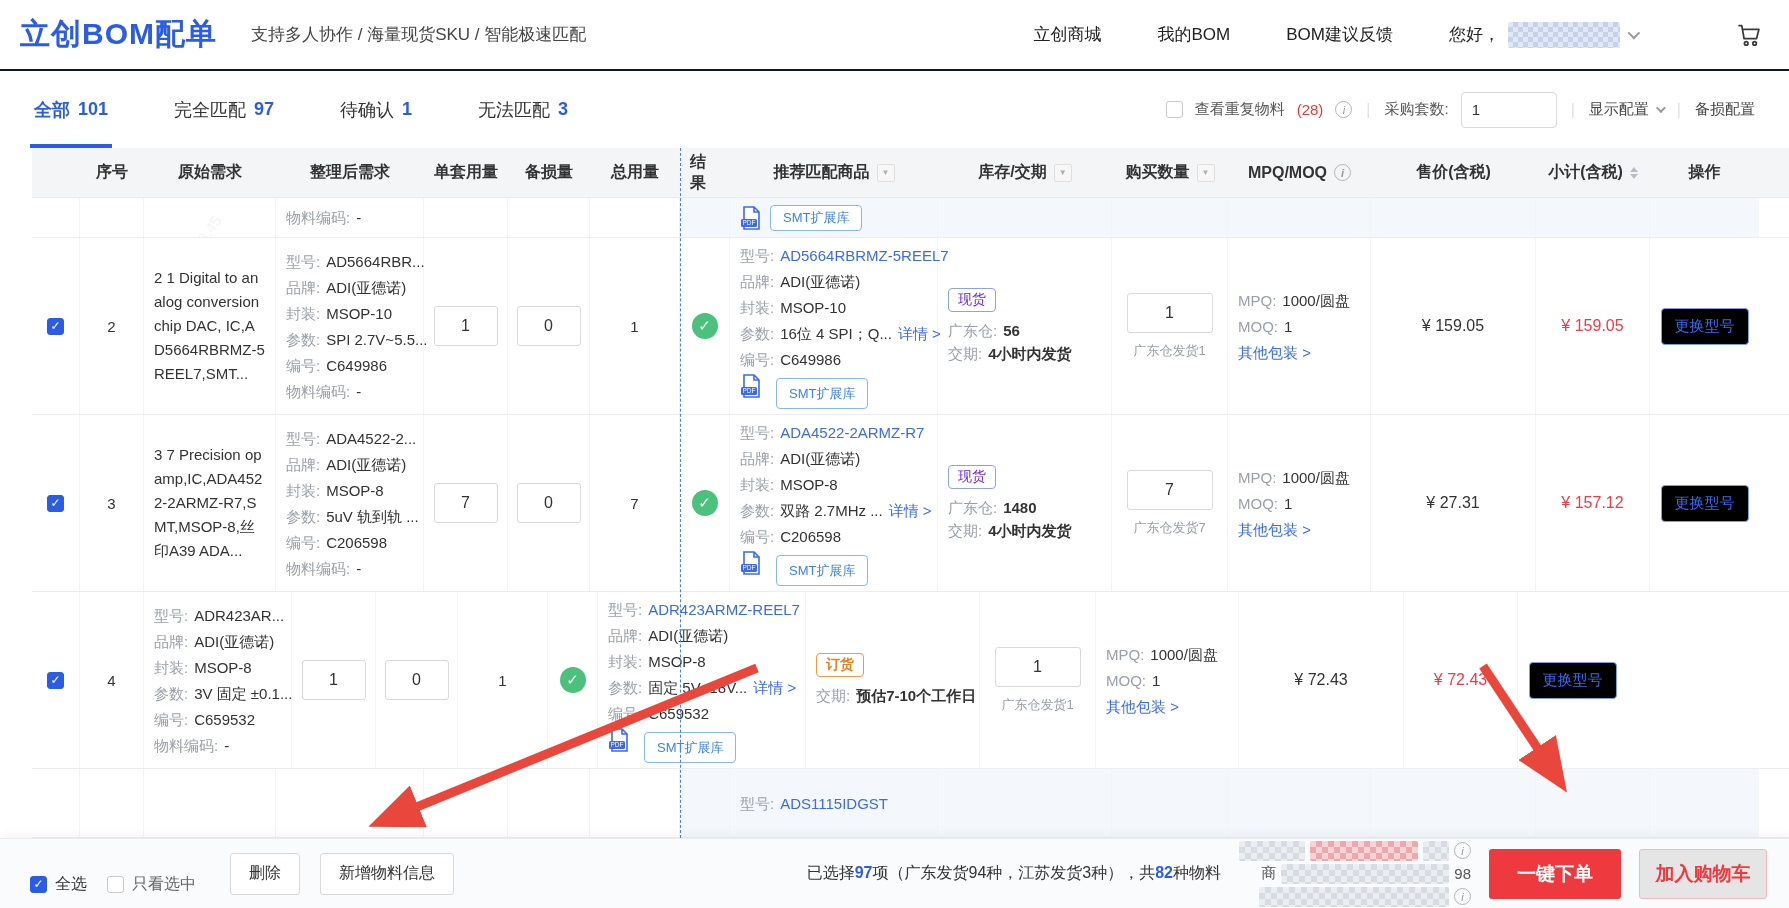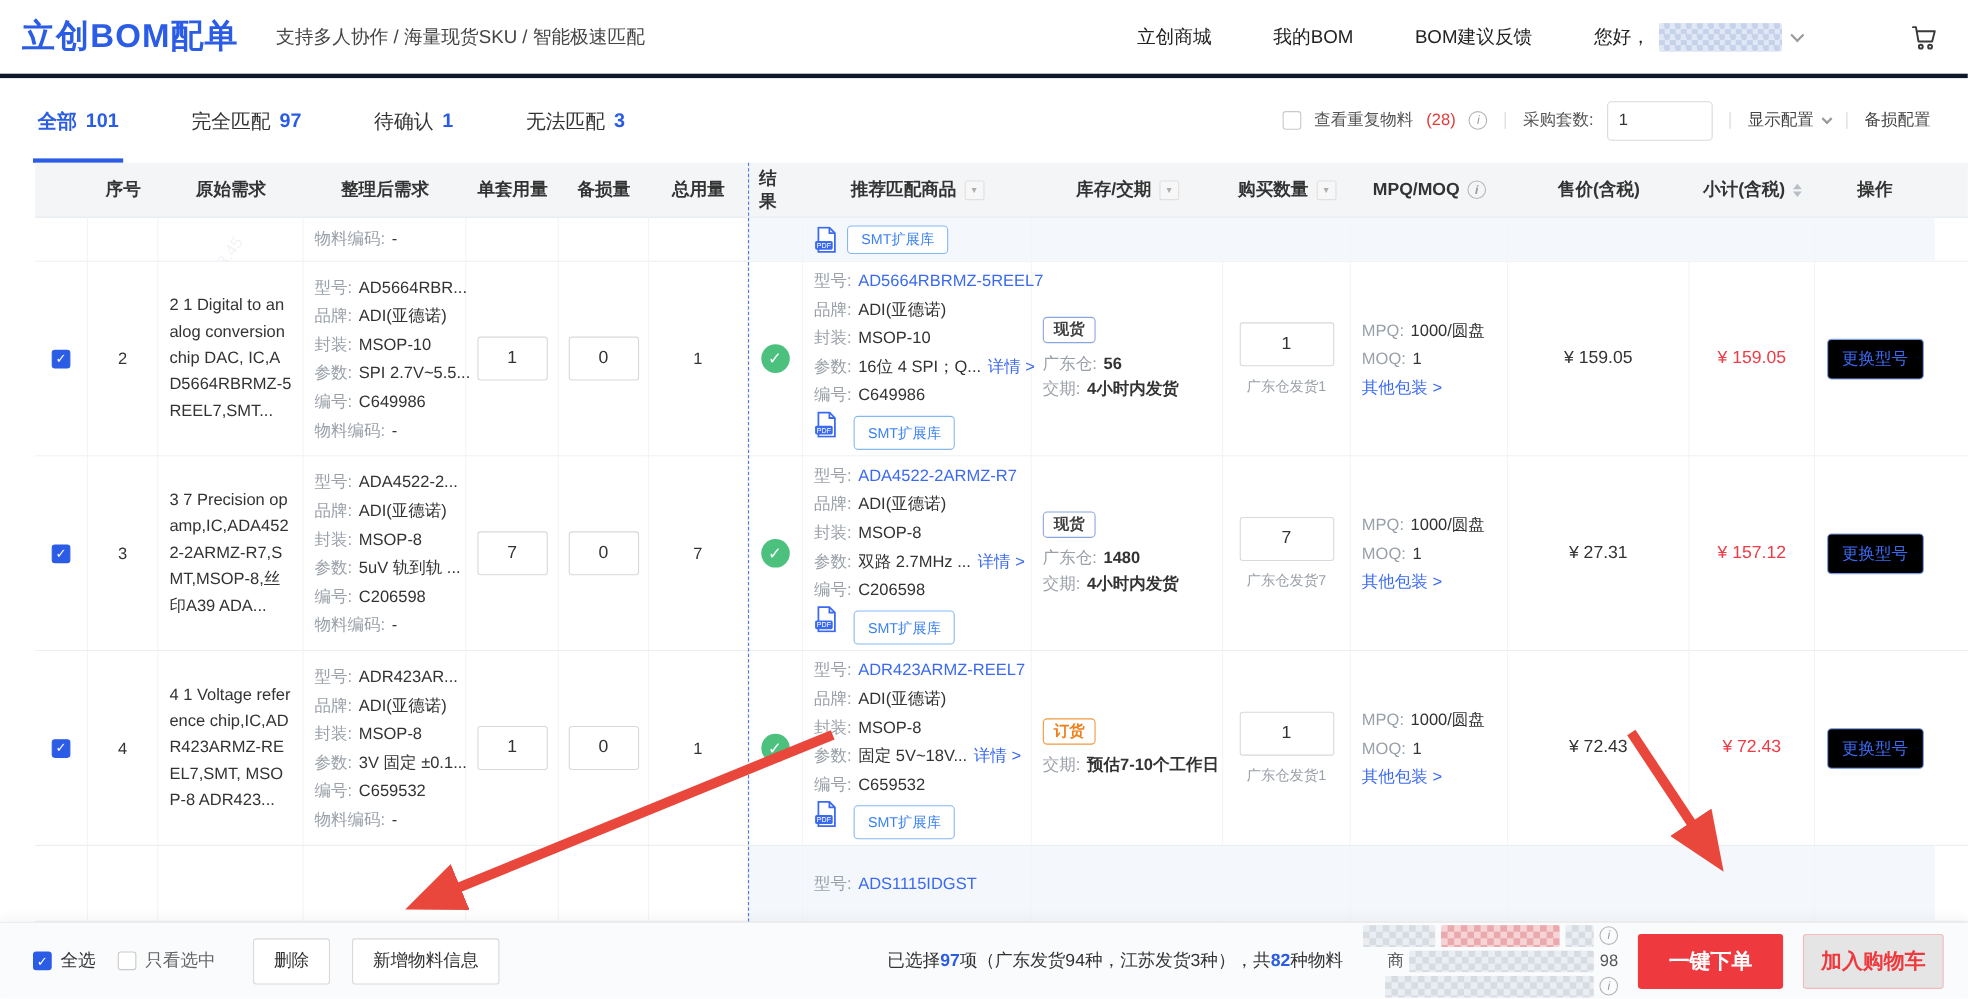--- a/index.html
+++ b/index.html
@@ -5,21 +5,21 @@
   * { margin:0; padding:0; box-sizing:border-box; }
   body { background:#fff; font-family:"Liberation Sans", sans-serif; }
   .page { position:relative; width:1789px; height:908px; background:#fff; overflow:hidden; color:#333; font-size:15px; }
 
   
   .wm { position:absolute; white-space:nowrap; color:#7d8aa0; opacity:.10; font-size:15px;
         transform:rotate(-55deg); pointer-events:none; z-index:1; }
 
   
   .topbar { position:relative; height:71px; display:flex; align-items:center; padding:0 26px 0 20px;
-            border-bottom:4px solid #0f172a; z-index:2; }
+            border-bottom:2px solid #0f172a; z-index:2; }
   .logo { font-size:30px; font-weight:bold; color:#2b5ce5; letter-spacing:1px; }
   .tagline { margin-left:34px; font-size:17px; color:#454545; }
   .nav { margin-left:auto; display:flex; align-items:center; gap:56px; font-size:17px; color:#222; }
   .nav-link { cursor:pointer; }
   .greet { display:flex; align-items:center; gap:8px; }
   .mosaic-name { width:112px; height:26px; border-radius:2px;
         background:repeating-conic-gradient(#c6d2ea 0% 25%, #e0e8f6 0% 50%) 0 0/10px 10px; }
   .chev { width:9px; height:9px; border-right:2px solid #9a9a9a; border-bottom:2px solid #9a9a9a;
           transform:rotate(45deg) translateY(-2px); display:inline-block; }
   .cart { margin-left:42px; display:flex; align-items:center; }
@@ -71,21 +71,21 @@
   .okc { width:26px; height:26px; border-radius:50%; background:#4cc17e; color:#fff;
          display:flex; align-items:center; justify-content:center; font-size:15px; }
   .okc::after { content:"✓"; }
   .cb { width:17px; height:17px; border-radius:3px; border:1px solid #c9c9c9; background:#fff;
         display:inline-flex; align-items:center; justify-content:center; cursor:pointer; flex:none; }
   .cb.checked { background:#2b5ce5; border-color:#2b5ce5; color:#fff; font-size:12px; }
   .cb.checked::after { content:"✓"; }
   .tag-smt { border:1px solid #85b7f5; color:#3b82f0; background:#fff; border-radius:4px;
              font-size:13px; padding:3px 12px; white-space:nowrap; }
   .pdf { flex:none; margin-right:8px; display:inline-flex; }
-  .tag-stock { display:inline-block; border:1px solid #8aa6e0; color:#404040; font-weight:bold;
+  .tag-stock { display:inline-block; border:1px solid #8aa6e0; color:#6d28d9; font-weight:normal;
                border-radius:4px; font-size:14px; padding:2px 9px; margin-bottom:7px; }
   .tag-order { display:inline-block; border:1px solid #f0993e; color:#ef8019; font-weight:bold;
                border-radius:4px; font-size:14px; padding:2px 9px; margin-bottom:7px; }
   .stock b { color:#333; font-weight:bold; }
   .col-center { flex-direction:column; justify-content:center; gap:9px; }
   .note { font-size:13px; color:#9aa0a8; white-space:nowrap; }
   .price { font-size:16px; color:#333; }
   .subtotal { font-size:16px; color:#ef3b45; }
   .btn-change { background:#000000; border:1px solid #7fa0e8; color:#3b6af0; border-radius:4px;
                 font-size:15px; padding:8px 13px; cursor:pointer; font-family:inherit; white-space:nowrap; }
@@ -95,21 +95,21 @@
   .sort-ic i { width:0; height:0; border-left:4px solid transparent; border-right:4px solid transparent; }
   .sort-up { border-bottom:5px solid #b9bec6; }
   .sort-dn { border-top:5px solid #b9bec6; }
   .dashline { position:absolute; left:680px; top:148px; height:690px; width:0;
               border-left:1px dashed #4f7bf0; z-index:4; pointer-events:none; }
 
   
   .footer { position:absolute; left:0; right:0; bottom:0; height:70px; background:#fafbfc;
             border-top:1px solid #ececec; box-shadow:0 -4px 10px rgba(0,0,0,.04);
             display:flex; align-items:center; padding:0 22px 0 30px; z-index:6; }
-  .f-left { display:flex; align-items:center; gap:20px; }
+  .f-left { display:flex; align-items:flex-end; gap:20px; }
   .cb-lab { display:flex; align-items:center; gap:8px; font-size:16px; color:#333; }
   .cb-lab.dim { color:#666; }
   .btn-plain { height:42px; padding:0 18px; background:#fff; border:1px solid #d9d9d9; border-radius:3px;
                font-size:16px; color:#333; cursor:pointer; font-family:inherit; }
   .f-right { margin-left:auto; display:flex; align-items:center; gap:18px; }
   .summary { font-size:16px; color:#333; white-space:nowrap; }
   .summary .blue { font-weight:bold; }
   .mos-area { display:flex; flex-direction:column; gap:3px; }
   .mos-row { display:flex; align-items:center; gap:5px; justify-content:flex-end; font-size:15px; color:#555; }
   .mzg { height:20px; border-radius:2px; background:repeating-conic-gradient(#d7dbe2 0% 25%, #eaedf2 0% 50%) 0 0/12px 12px; }
@@ -509,23 +509,20 @@
       <div class="cell c14 center">
           <button class="btn-change">更换型号</button>
         </div>
     </div>
 
     <div class="trow">
       <div class="cell c0 center">
           <span class="cb checked"></span>
         </div>
       <div class="cell c1 center">4</div>
-      <div class="cell c2">
-          <div class="orig">4 1 Voltage reference chip,IC,ADR423ARMZ-REEL7,SMT, MSOP-8 ADR423...</div>
-        </div>
       <div class="cell c3">
           <div class="specs">
         <div class="ln">
               <span class="lb">型号:</span>
               <span class="v">ADR423AR...</span>
             </div>
         <div class="ln">
               <span class="lb">品牌:</span>
               <span class="v">ADI(亚德诺)</span>
             </div>

